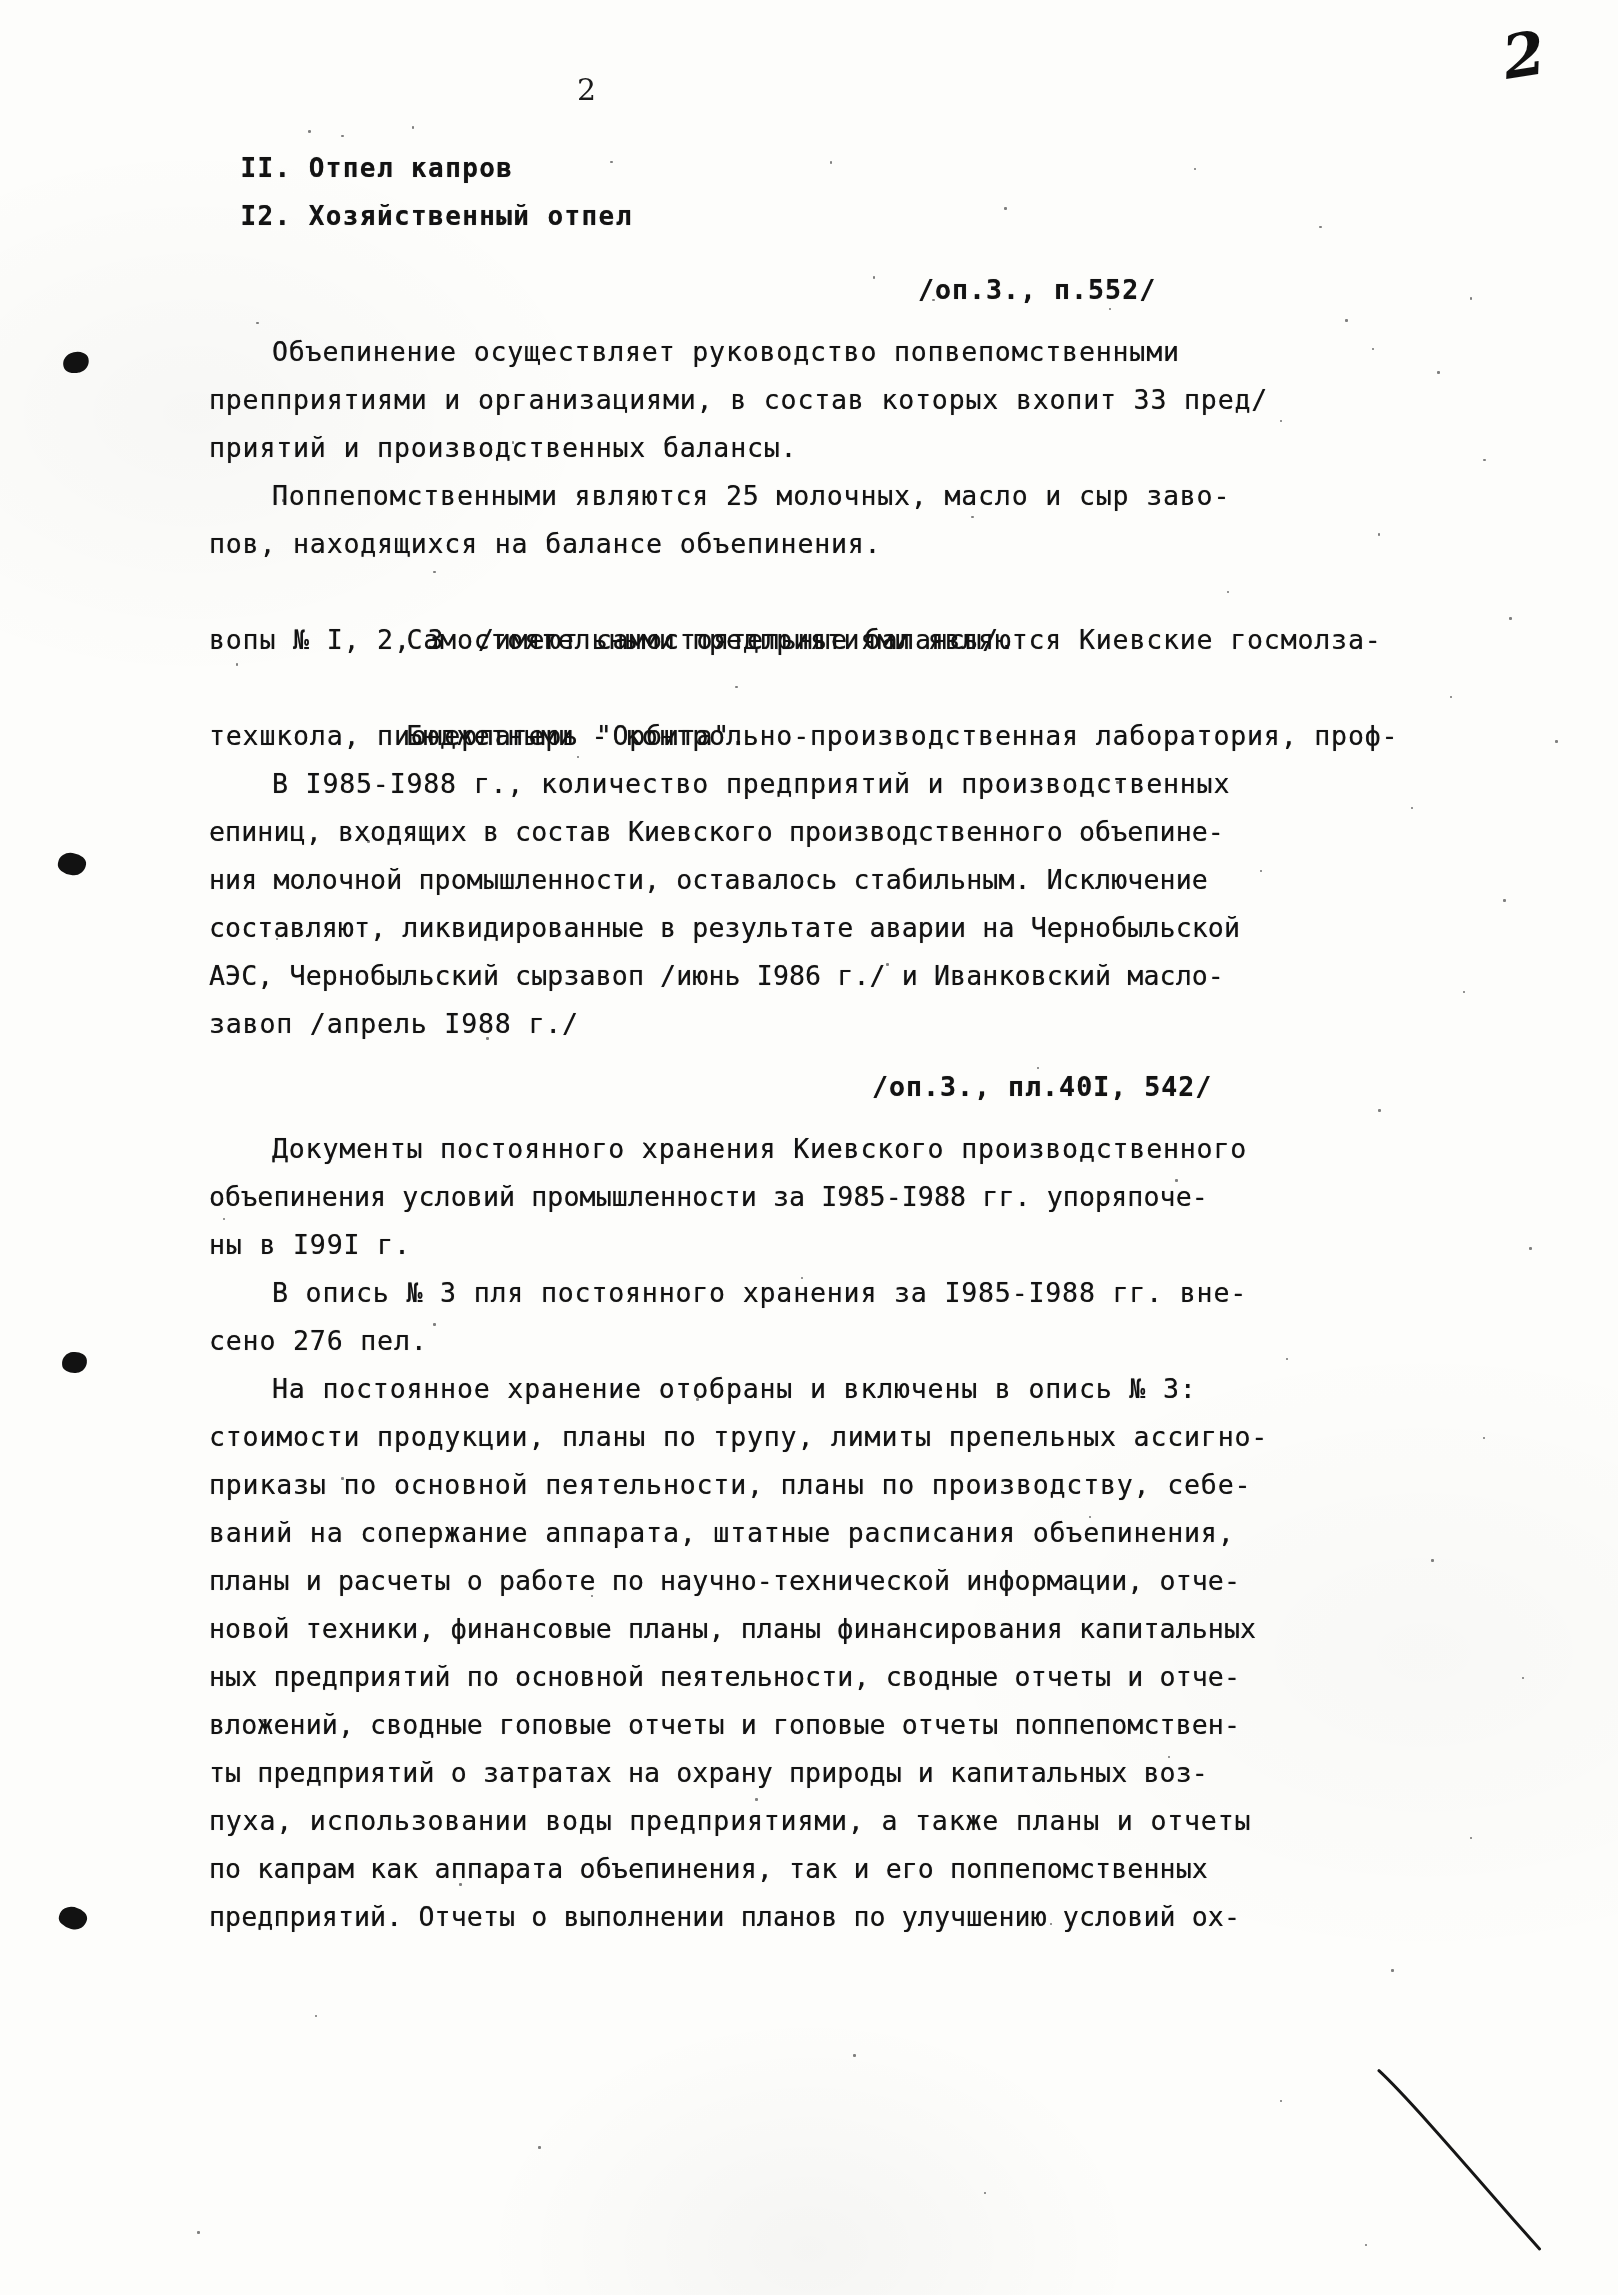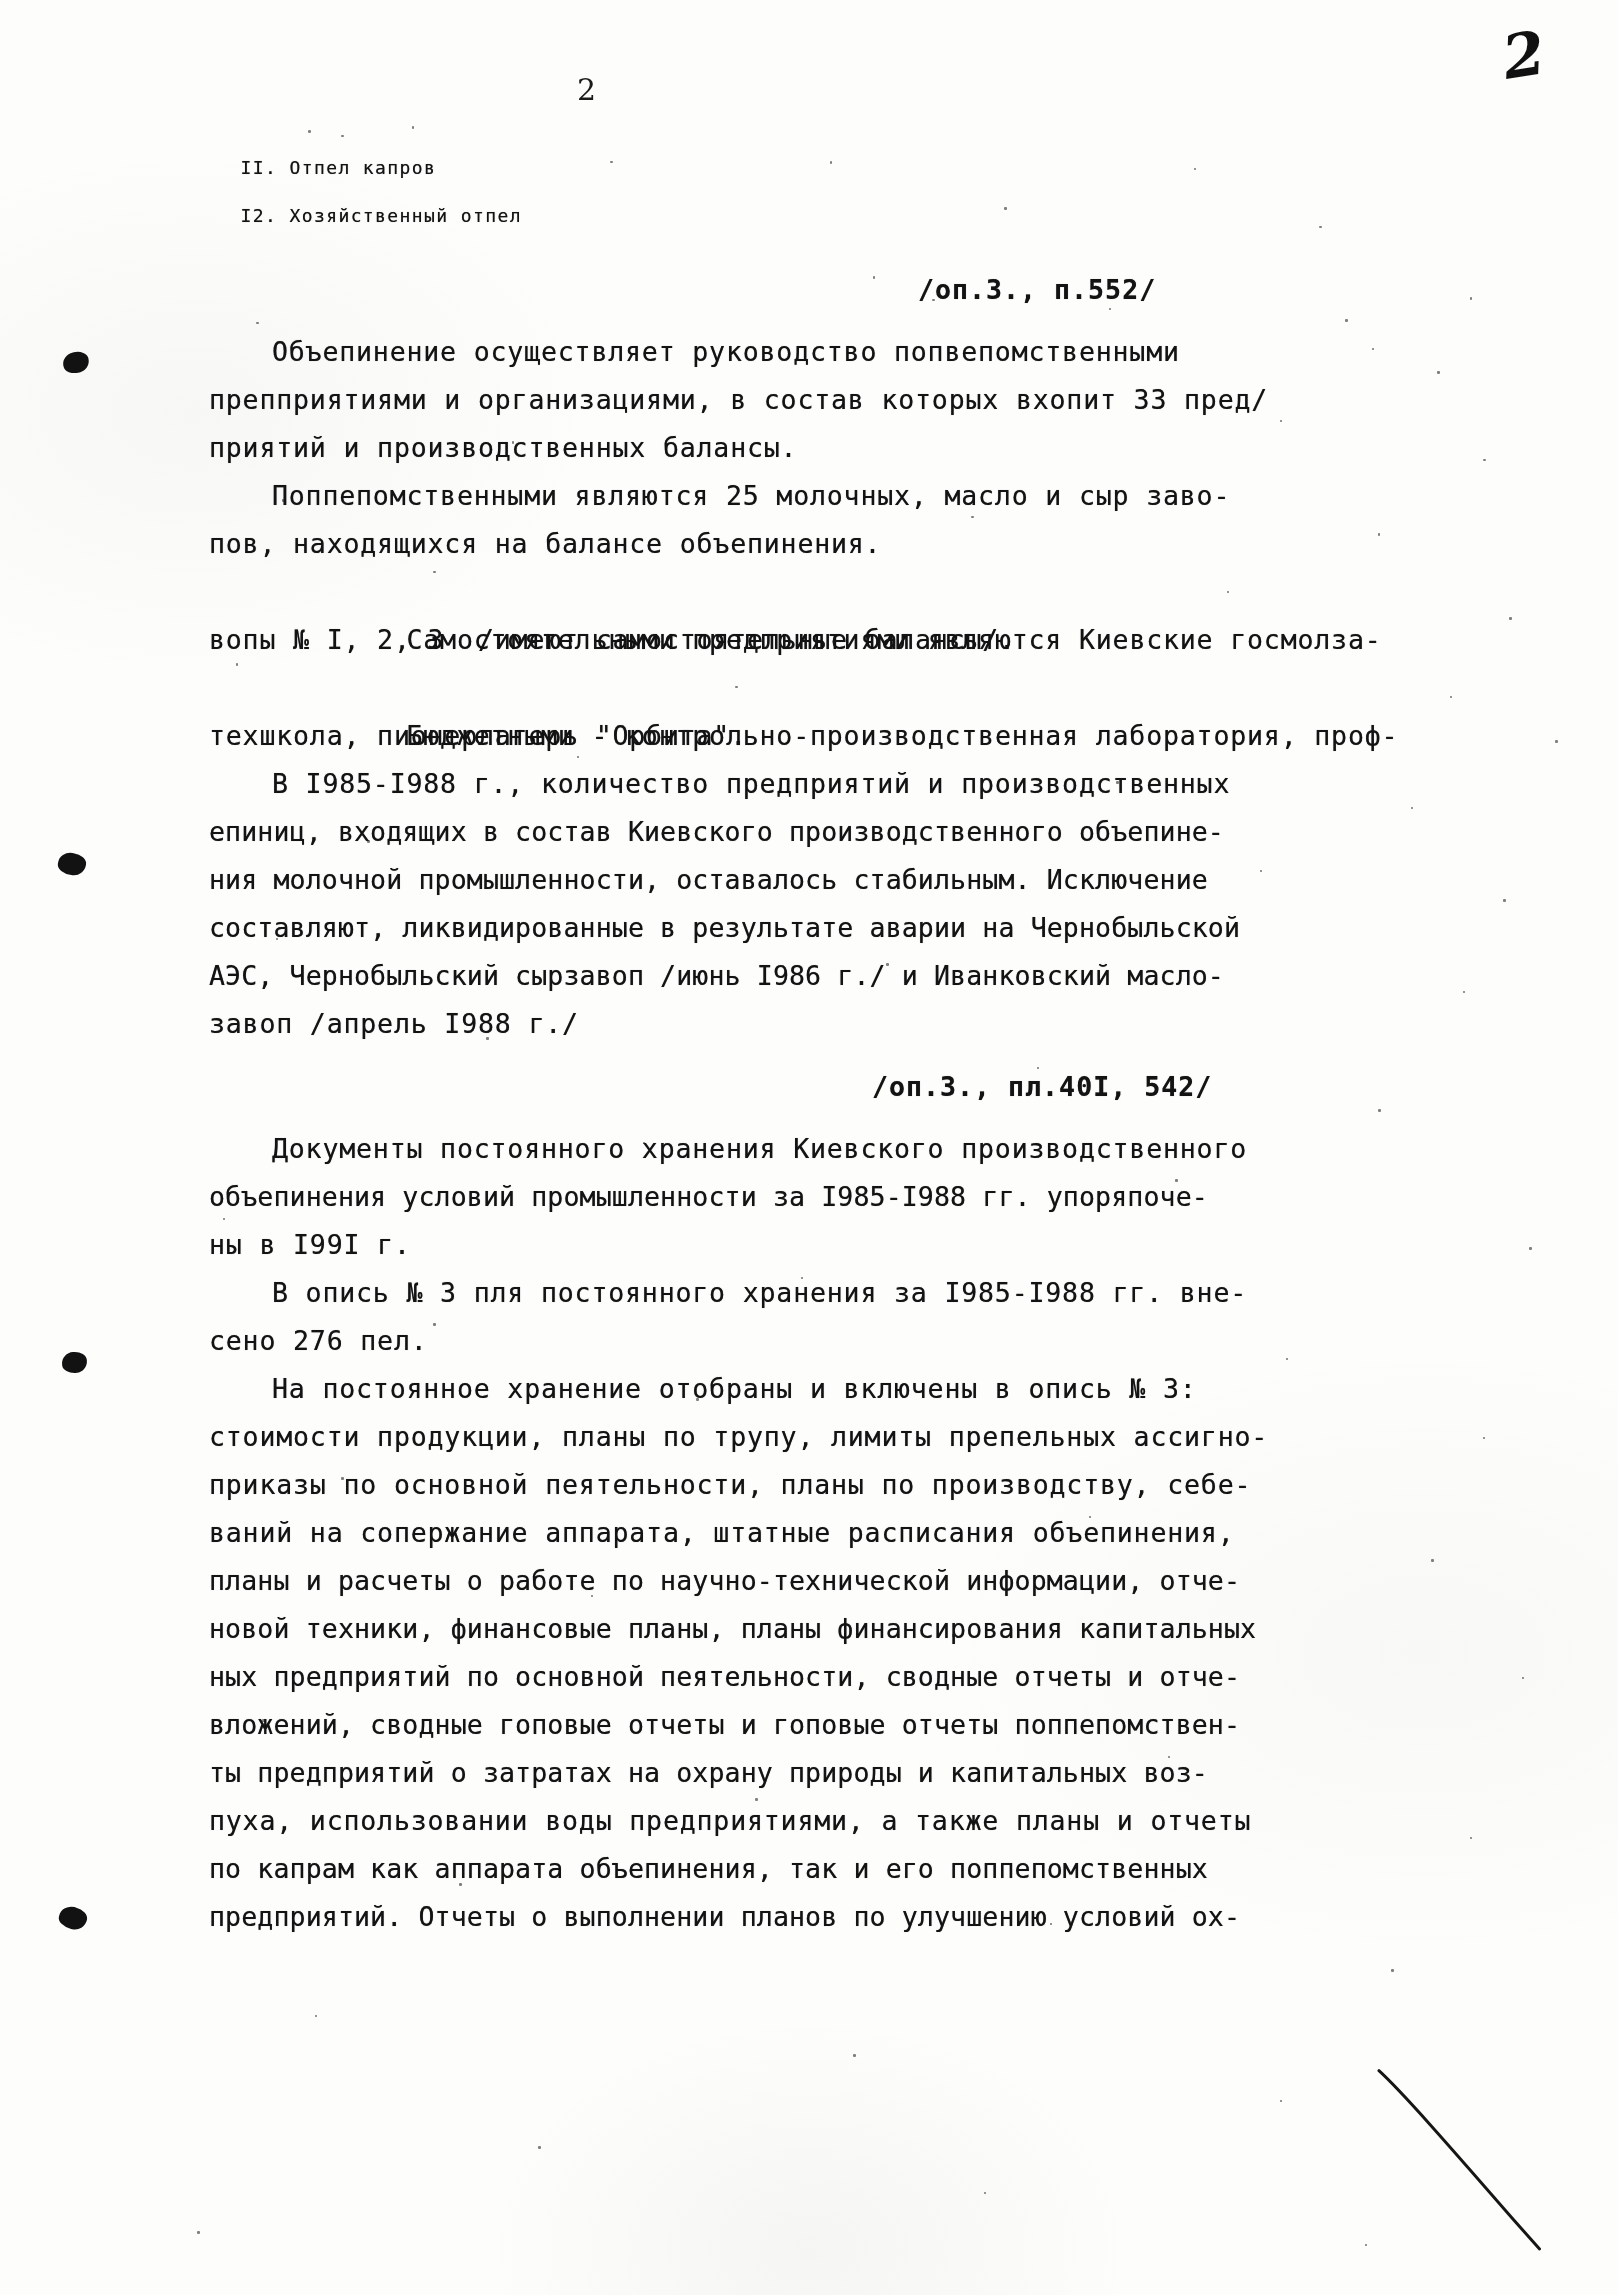--- a/index.html
+++ b/index.html
@@ -75,21 +75,21 @@
     position: relative;
     height: 48px;
     line-height: 48px;
     font-size: 26.6px;
     letter-spacing: 0.8px;
     white-space: pre;
     color: #131313;
     text-shadow: 0 0 0.7px rgba(0,0,0,0.6);
   }
 
-  .tline.heading { font-size: 18px; font-weight: 400; letter-spacing: 1.4px; }
+  .tline.heading { font-size: 26px; font-weight: 700; letter-spacing: 1.4px; }
   .tline.tight   { letter-spacing: 0.1px; }
 
   .indent1 { padding-left: 63px; }
   .indent2 { padding-left: 31.5px; }
 
   .right-ref {
     text-align: left;
     padding-left: 709px;
     font-weight: 700;
     letter-spacing: 1px;

